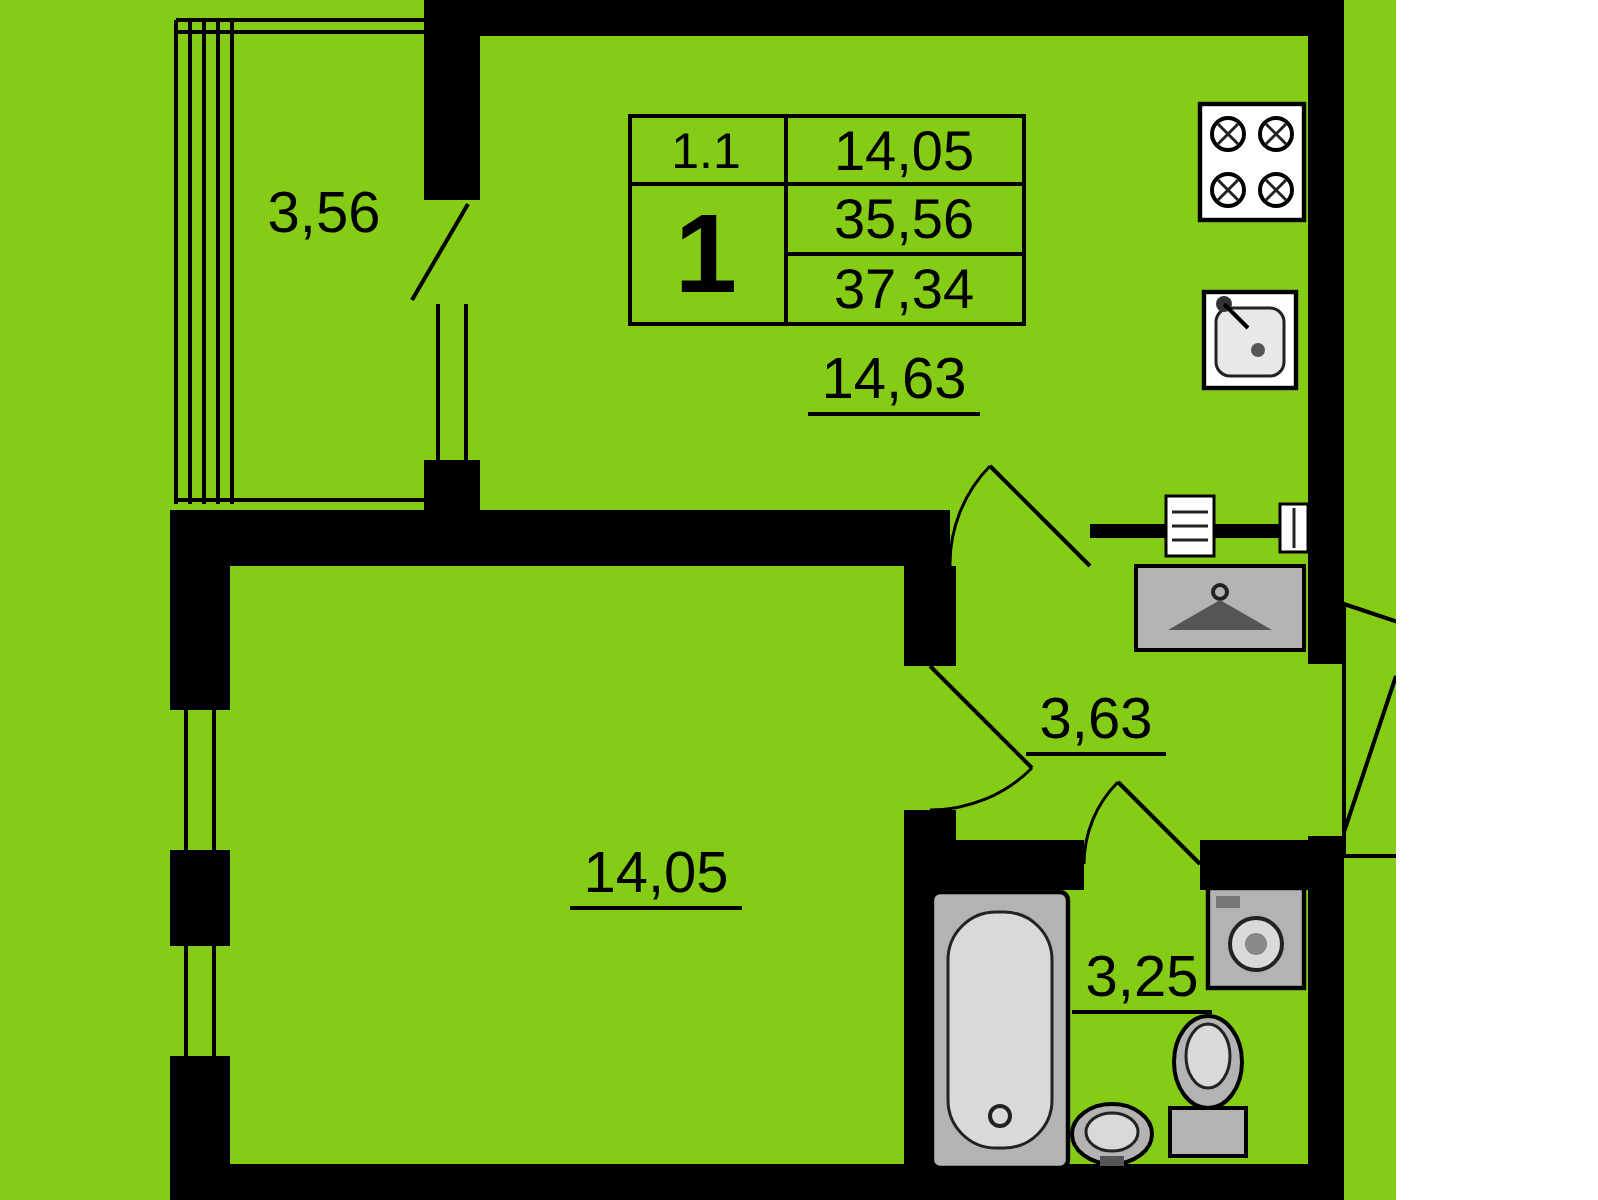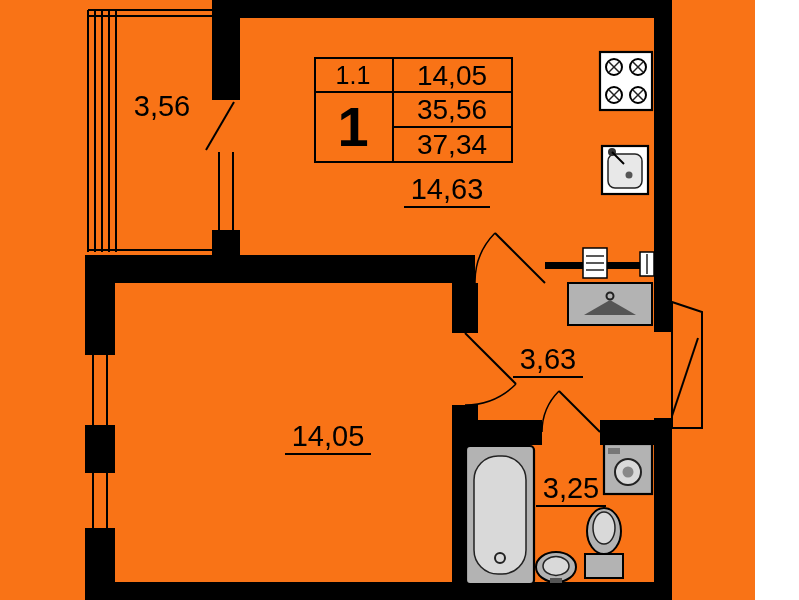--- a/index.html
+++ b/index.html
@@ -1,16 +1,16 @@
 <!DOCTYPE html>
 <html><head>
 <meta charset="utf-8">
 <style>
   html,body{margin:0;padding:0;background:#ffffff;}
-  .stage{position:relative;width:755px;height:600px;background:#f97316;overflow:hidden;}
+  .stage{position:relative;width:698px;height:600px;background:#84cc16;overflow:hidden;}
   svg text{font-family:"Liberation Sans", sans-serif;fill:#000;}
   .area-label{font-size:29px;}
   .tbl-num{font-size:28px;}
   .tbl-type{font-size:25px;}
   .tbl-big{font-size:56px;font-weight:bold;}
   .wall{fill:#000;}
   .thin{stroke:#000;stroke-width:2;fill:none;}
   .door-leaf{stroke:#000;stroke-width:2;fill:none;}
   .door-arc{stroke:#000;stroke-width:1.5;fill:none;}
   .grid{stroke:#000;stroke-width:2;fill:none;}

